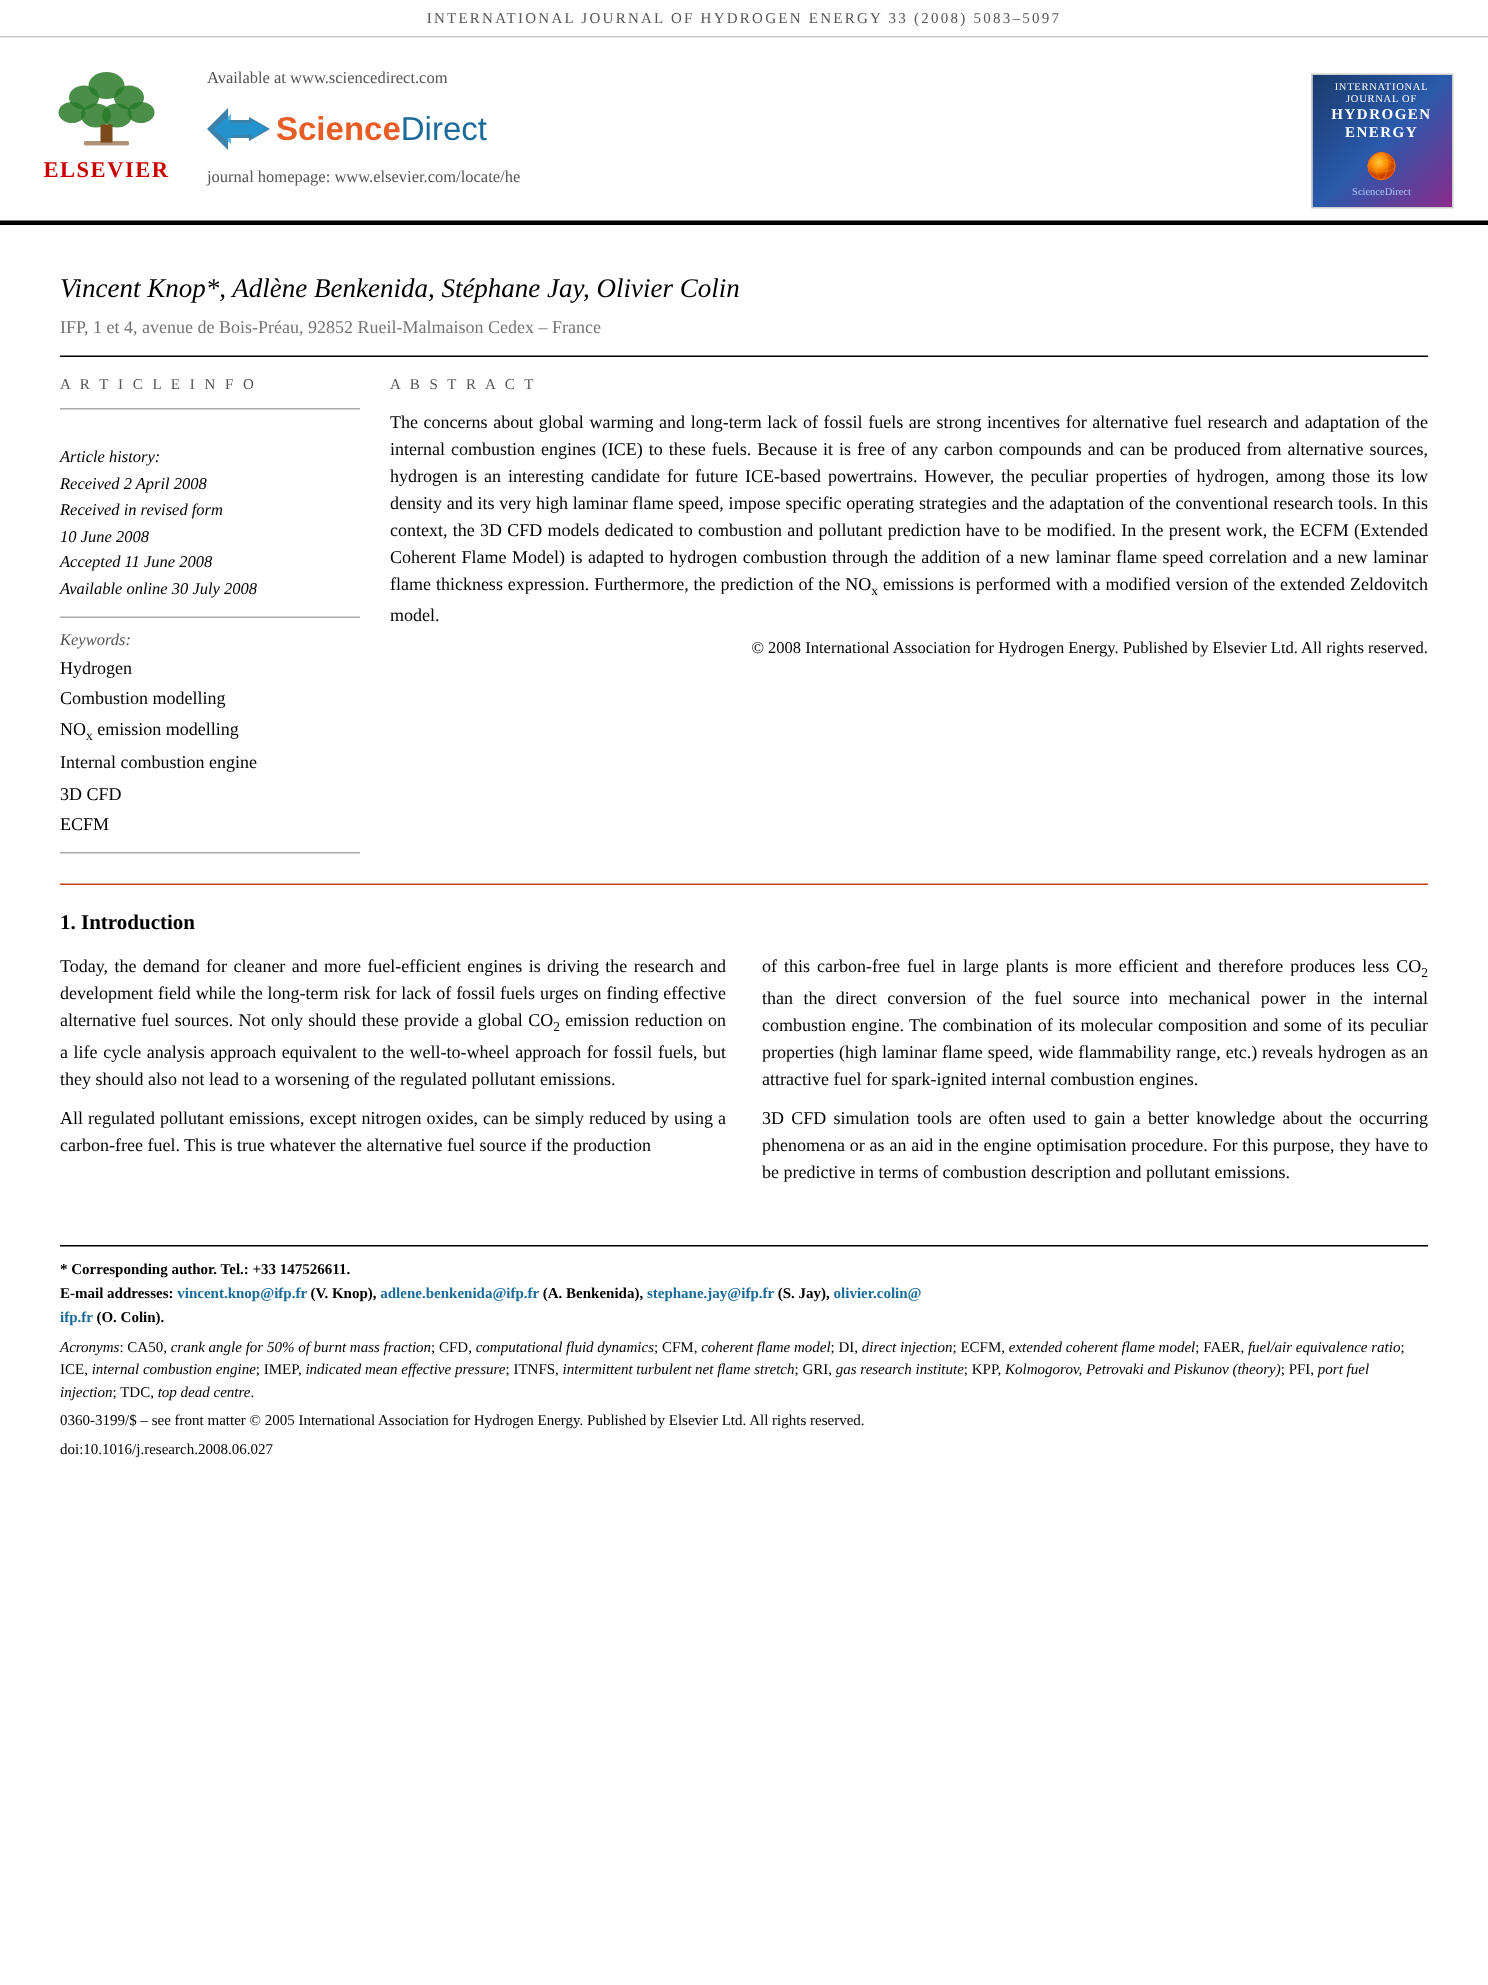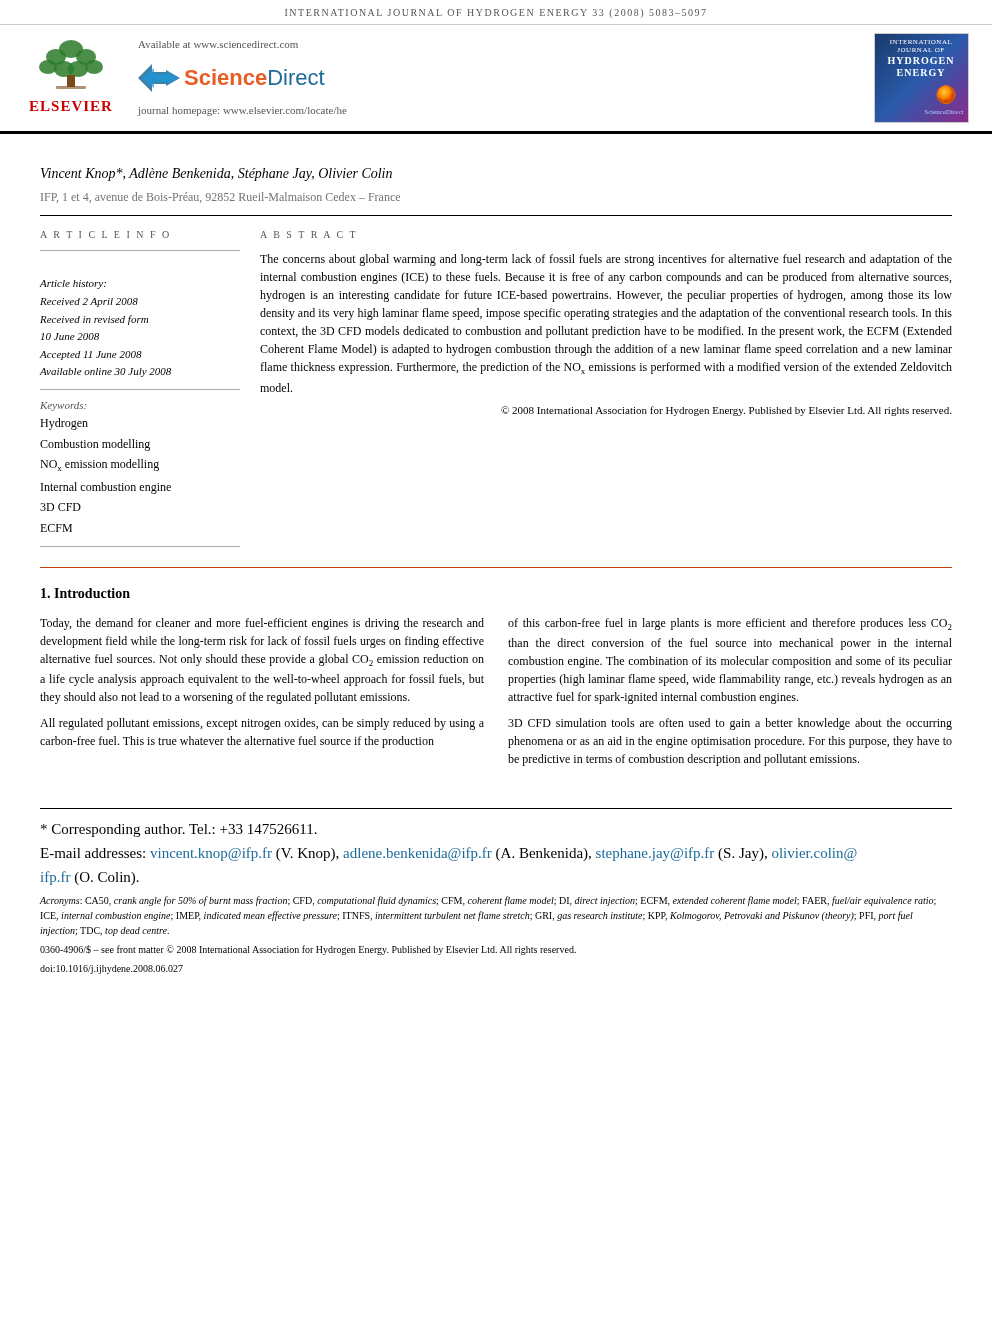--- a/index.html
+++ b/index.html
@@ -87,27 +87,28 @@
       display: flex;
       align-items: center;
       justify-content: center;
     }
     .journal-cover {
       width: 95px;
       height: 90px;
       background: linear-gradient(135deg, #1a3a6b 0%, #2a5aab 50%, #8b2a8b 100%);
       display: flex;
       flex-direction: column;
-      align-items: flex-end;
+      align-items: center;
       justify-content: center;
       color: white;
       font-size: 8px;
       padding: 4px;
       position: relative;
       border: 1px solid #ccc;
+      margin-top: 16px;
     }
     .journal-cover-title {
       font-size: 7px;
       text-align: center;
       line-height: 1.2;
       text-transform: uppercase;
       letter-spacing: 0.5px;
     }
     .journal-cover-title strong {
       font-size: 10px;
@@ -124,21 +125,21 @@
       border-bottom: 1px solid #000;
     }
     .paper-title {
       font-size: 22px;
       font-weight: bold;
       line-height: 1.25;
       color: #000;
     }
     .paper-authors {
       font-style: italic;
-      font-size: 14px;
+      font-size: 18px;
       margin-top: 10px;
       color: #000;
     }
     .paper-affiliation {
       font-size: 12px;
       margin-top: 5px;
       color: #737373;
     }
     
     .two-col-section {
@@ -222,22 +223,23 @@
     }
     
     .footer-notes {
       border-top: 1px solid #000;
       margin-top: 16px;
       padding-top: 8px;
       font-size: 10.5px;
       line-height: 1.5;
     }
     .footer-note-line {
-      font-size: 15px;
+      font-size: 10px;
       line-height: 1.6;
+      font-weight: bold;
     }
     .footer-email {
       color: #1a6b9a;
     }
     .footer-acronyms {
       font-size: 10px;
       line-height: 1.5;
       margin-top: 4px;
     }
     .footer-doi {
@@ -390,19 +392,19 @@
         <span>E-mail addresses:</span>
         <span class="footer-email"> vincent.knop@ifp.fr</span> (V. Knop),
         <span class="footer-email">adlene.benkenida@ifp.fr</span> (A. Benkenida),
         <span class="footer-email">stephane.jay@ifp.fr</span> (S. Jay),
         <span class="footer-email">olivier.colin@</span><br>
         <span class="footer-email">ifp.fr</span> (O. Colin).
       </div>
       <div class="footer-acronyms">
         <em>Acronyms</em>: CA50, <em>crank angle for 50% of burnt mass fraction</em>; CFD, <em>computational fluid dynamics</em>; CFM, <em>coherent flame model</em>; DI, <em>direct injection</em>; ECFM, <em>extended coherent flame model</em>; FAER, <em>fuel/air equivalence ratio</em>; ICE, <em>internal combustion engine</em>; IMEP, <em>indicated mean effective pressure</em>; ITNFS, <em>intermittent turbulent net flame stretch</em>; GRI, <em>gas research institute</em>; KPP, <em>Kolmogorov, Petrovaki and Piskunov (theory)</em>; PFI, <em>port fuel injection</em>; TDC, <em>top dead centre</em>.
       </div>
-      <div class="footer-doi">0360-4906/$ – see front matter © 2008 International Association for Hydrogen Energy. Published by Elsevier Ltd. All rights reserved.</div>
-      <div class="footer-doi">doi:10.1016/j.ijhydene.2008.06.027</div>
+      <div class="footer-doi">0360-3199/$ – see front matter © 2005 International Association for Hydrogen Energy. Published by Elsevier Ltd. All rights reserved.</div>
+      <div class="footer-doi">doi:10.1016/j.research.2008.06.027</div>
     </div>
 
   </div>
 
 </div>
 
 </body></html>

